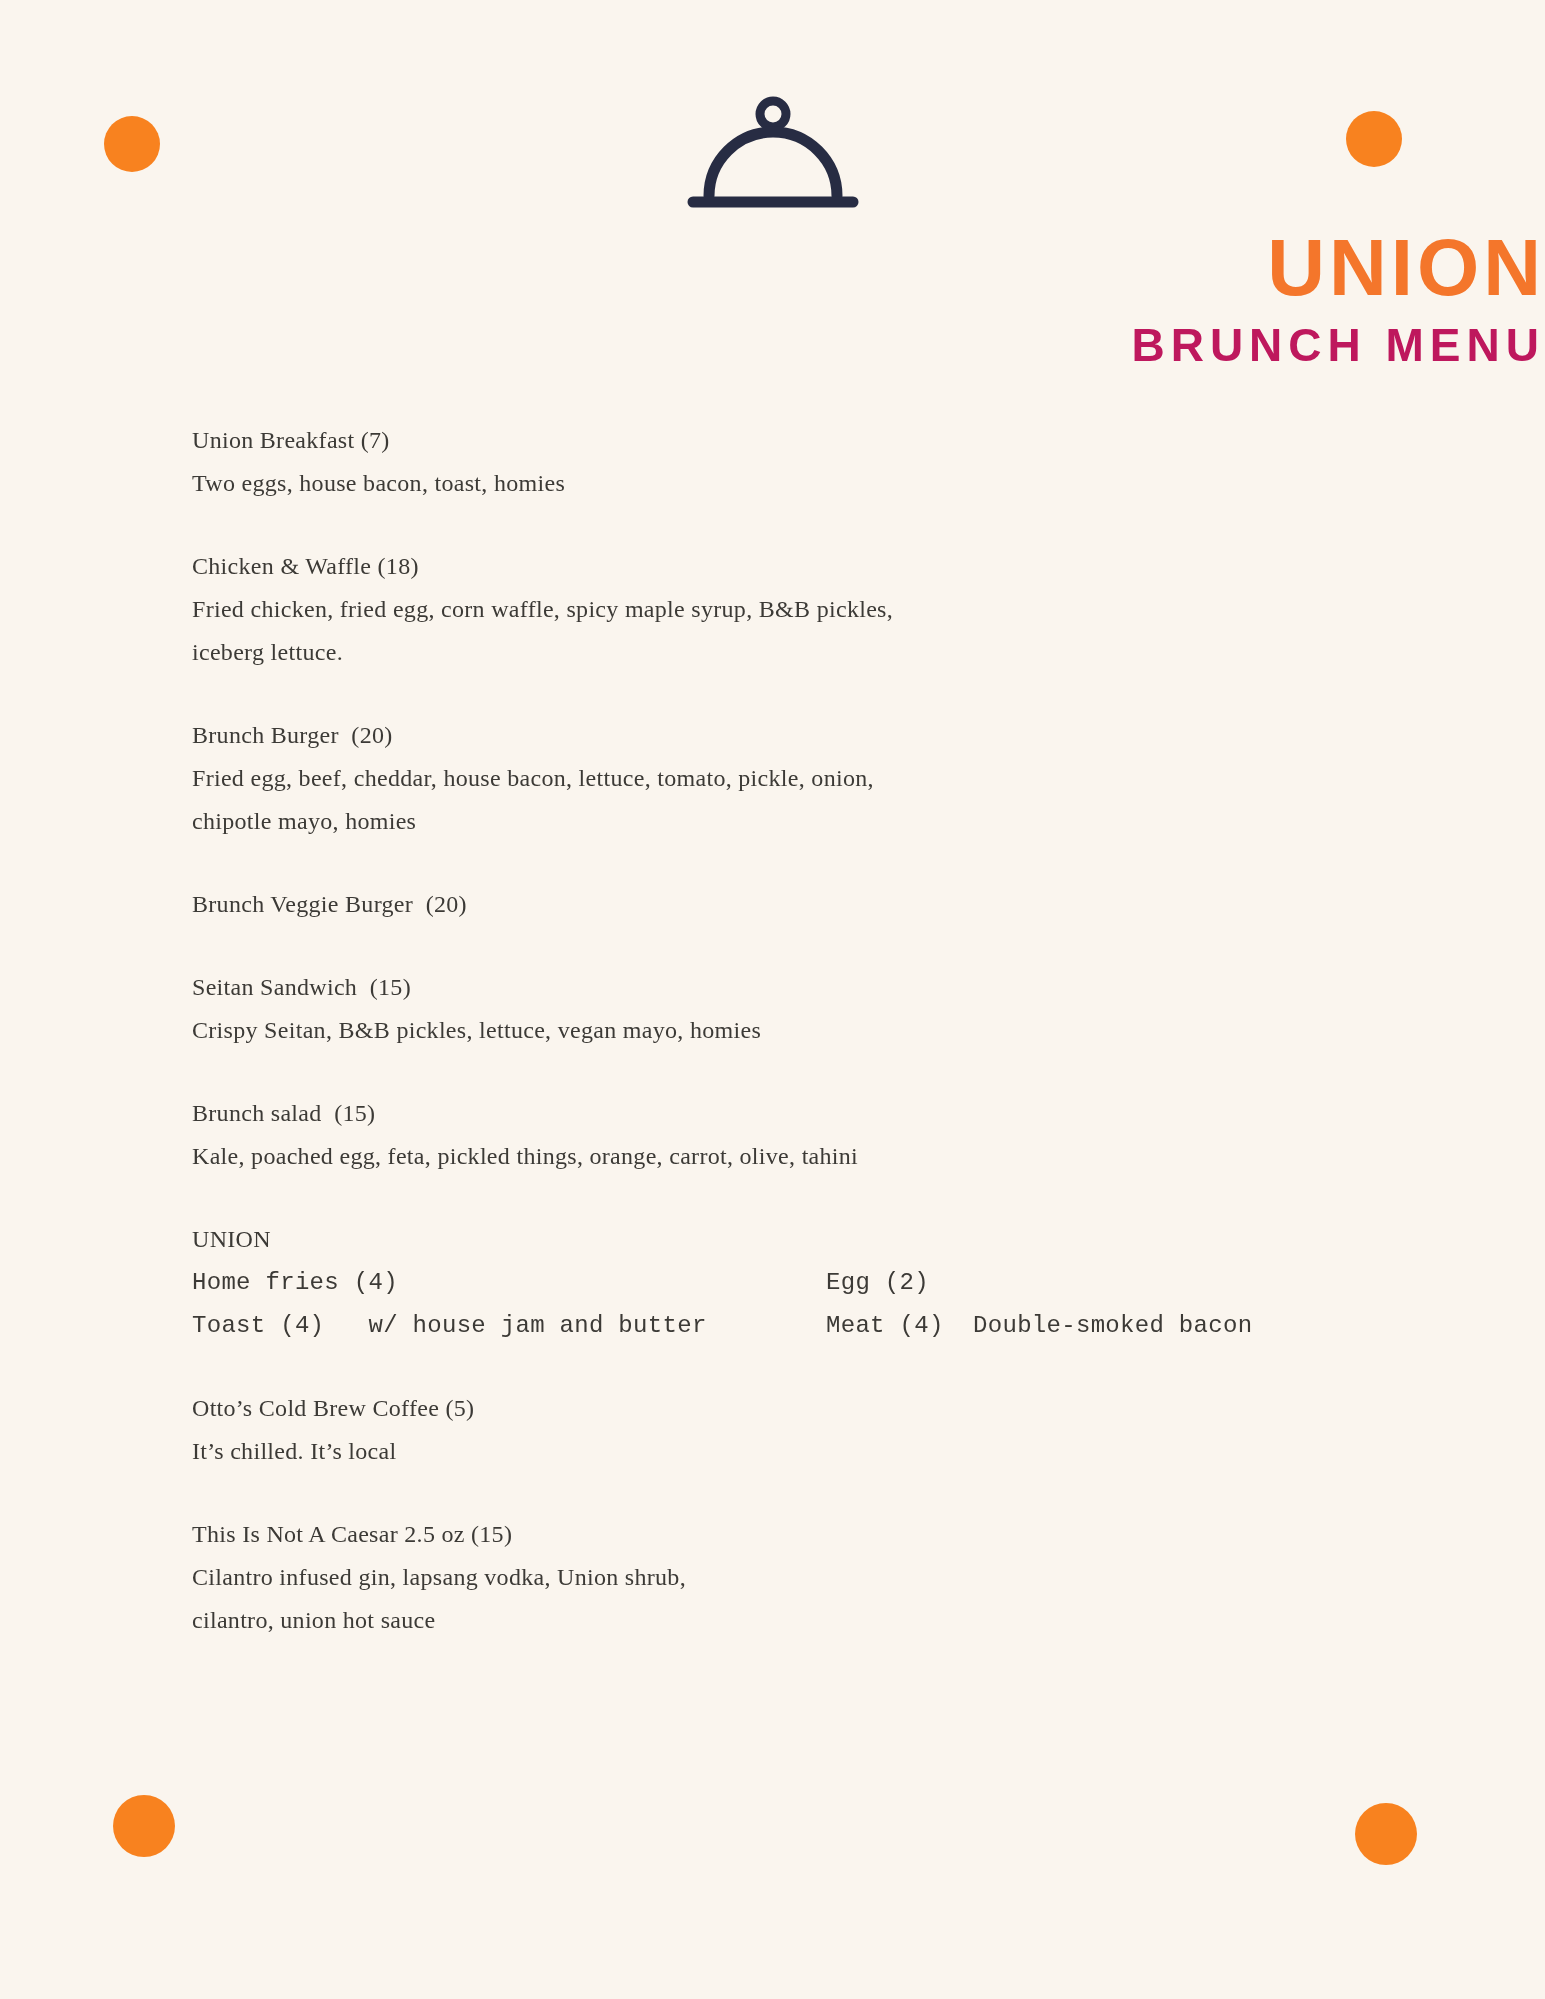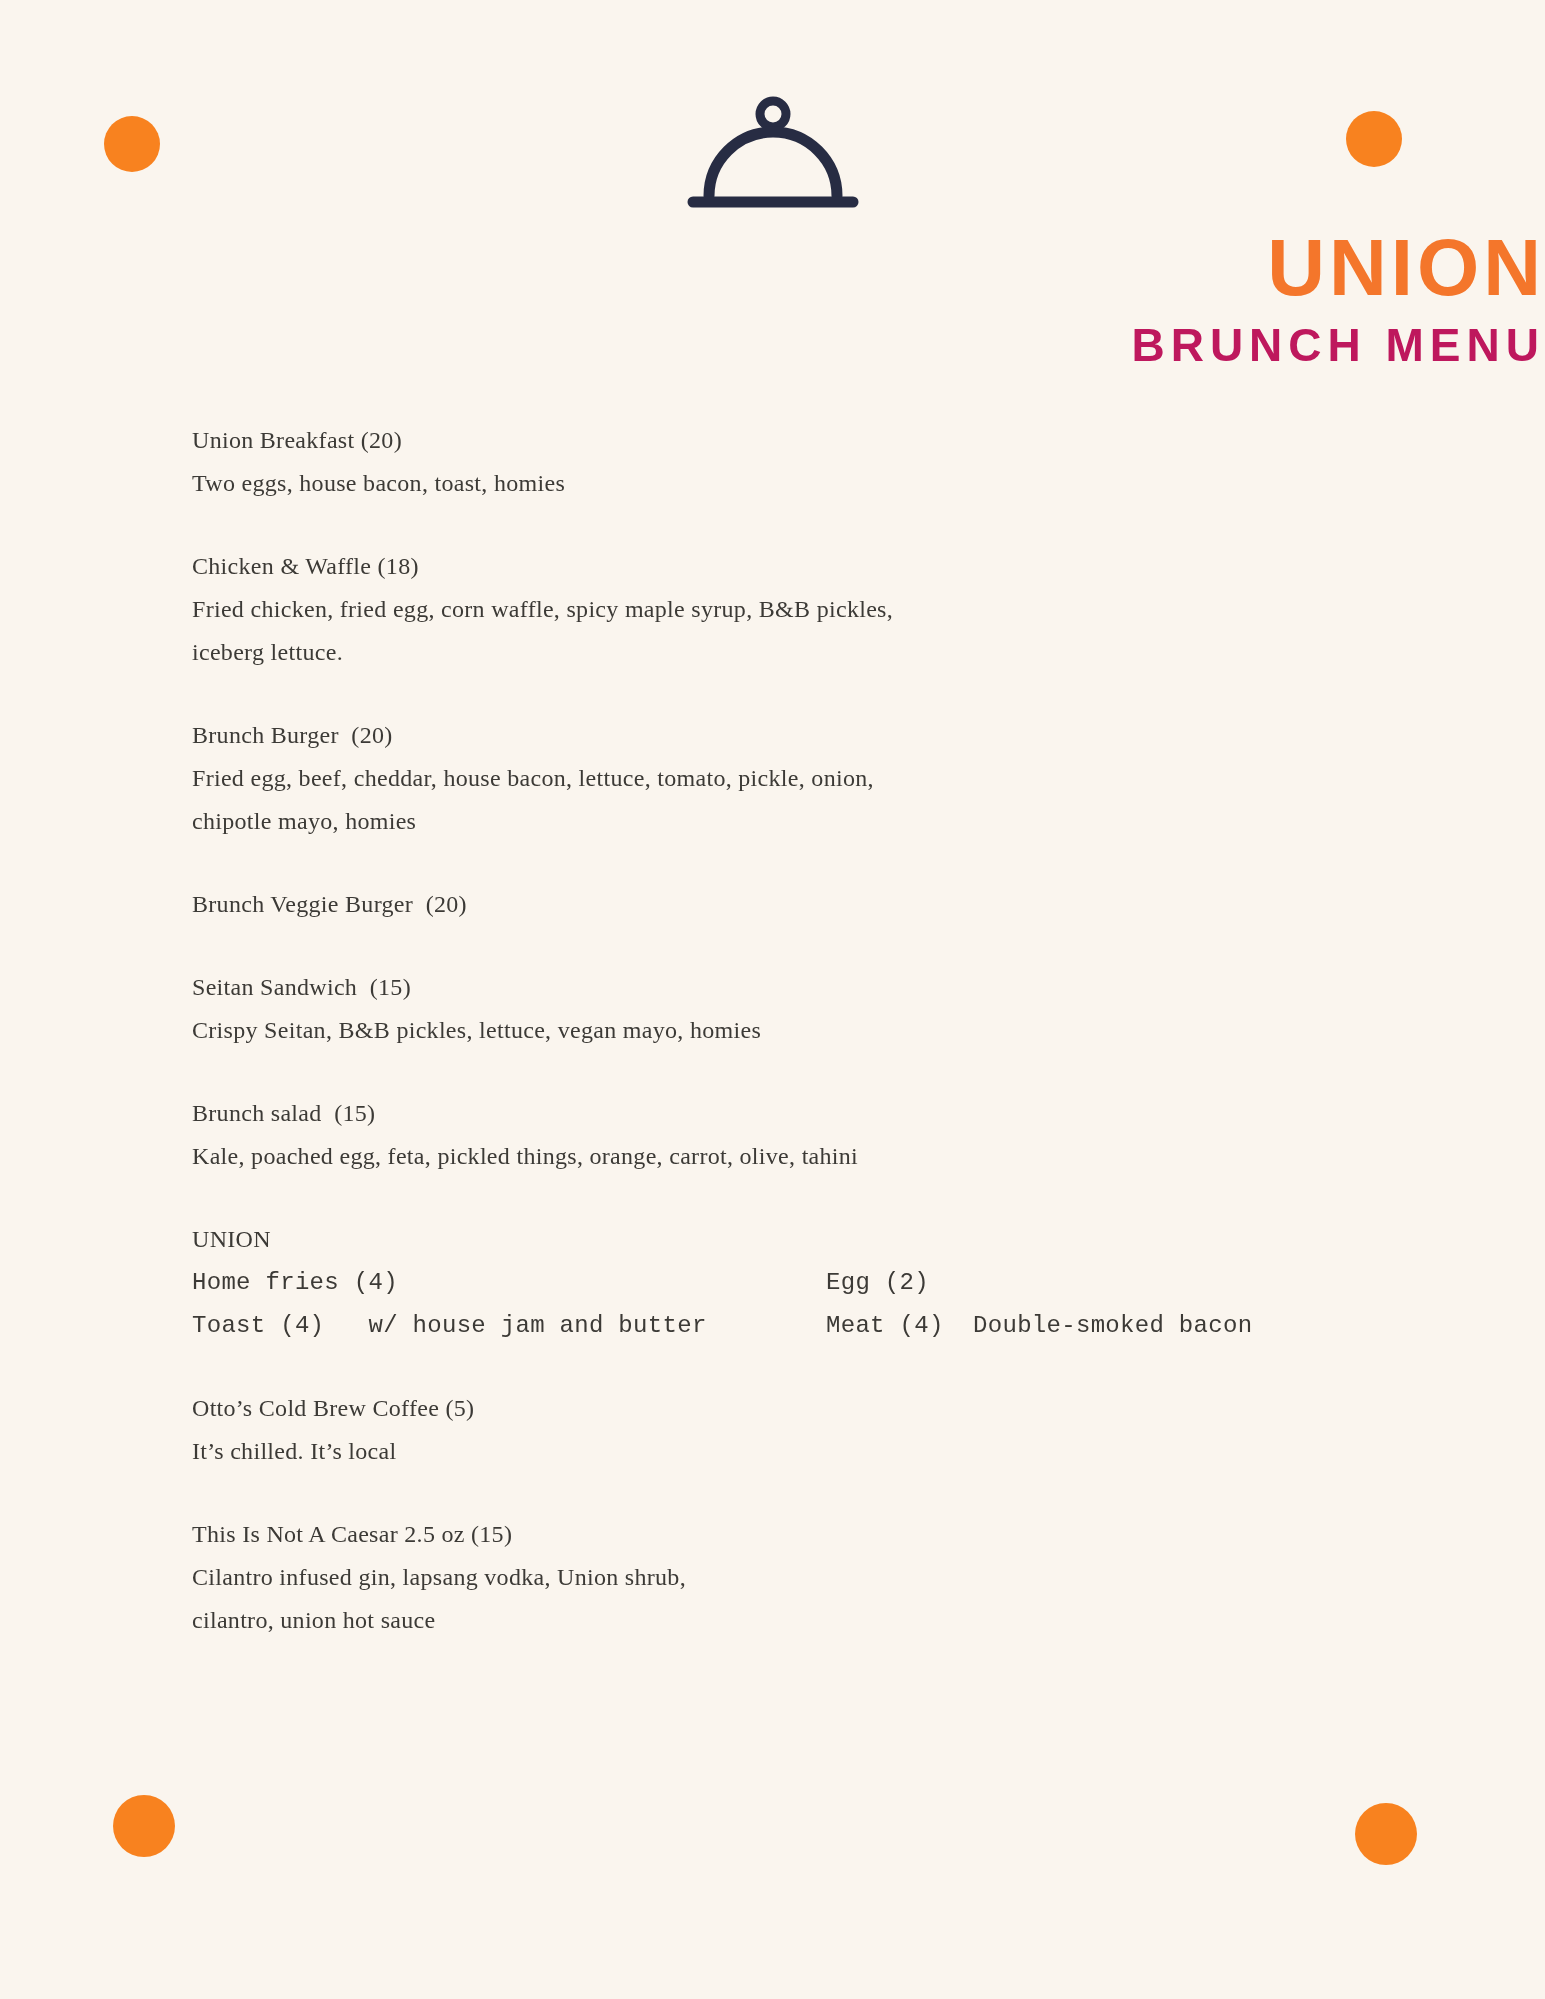--- a/index.html
+++ b/index.html
@@ -96,21 +96,21 @@
       <path d="M 31 100 A 64 64 0 0 1 159 100" stroke-width="11"></path>
       <line x1="15" y1="106" x2="175" y2="106" stroke-width="11"></line>
     </svg>
     <h1 class="brand-title">UNION</h1>
     <h2 class="brand-subtitle">BRUNCH MENU</h2>
   </header>
 
   <main class="menu">
 
     <section class="item">
-      <p>Union Breakfast (20)</p>
+      <p>Union Breakfast (7)</p>
       <p>Two eggs, house bacon, toast, homies</p>
     </section>
 
     <section class="item">
       <p>Chicken &amp; Waffle (18)</p>
       <p>Fried chicken, fried egg, corn waffle, spicy maple syrup, B&amp;B pickles,
 iceberg lettuce.</p>
     </section>
 
     <section class="item">

